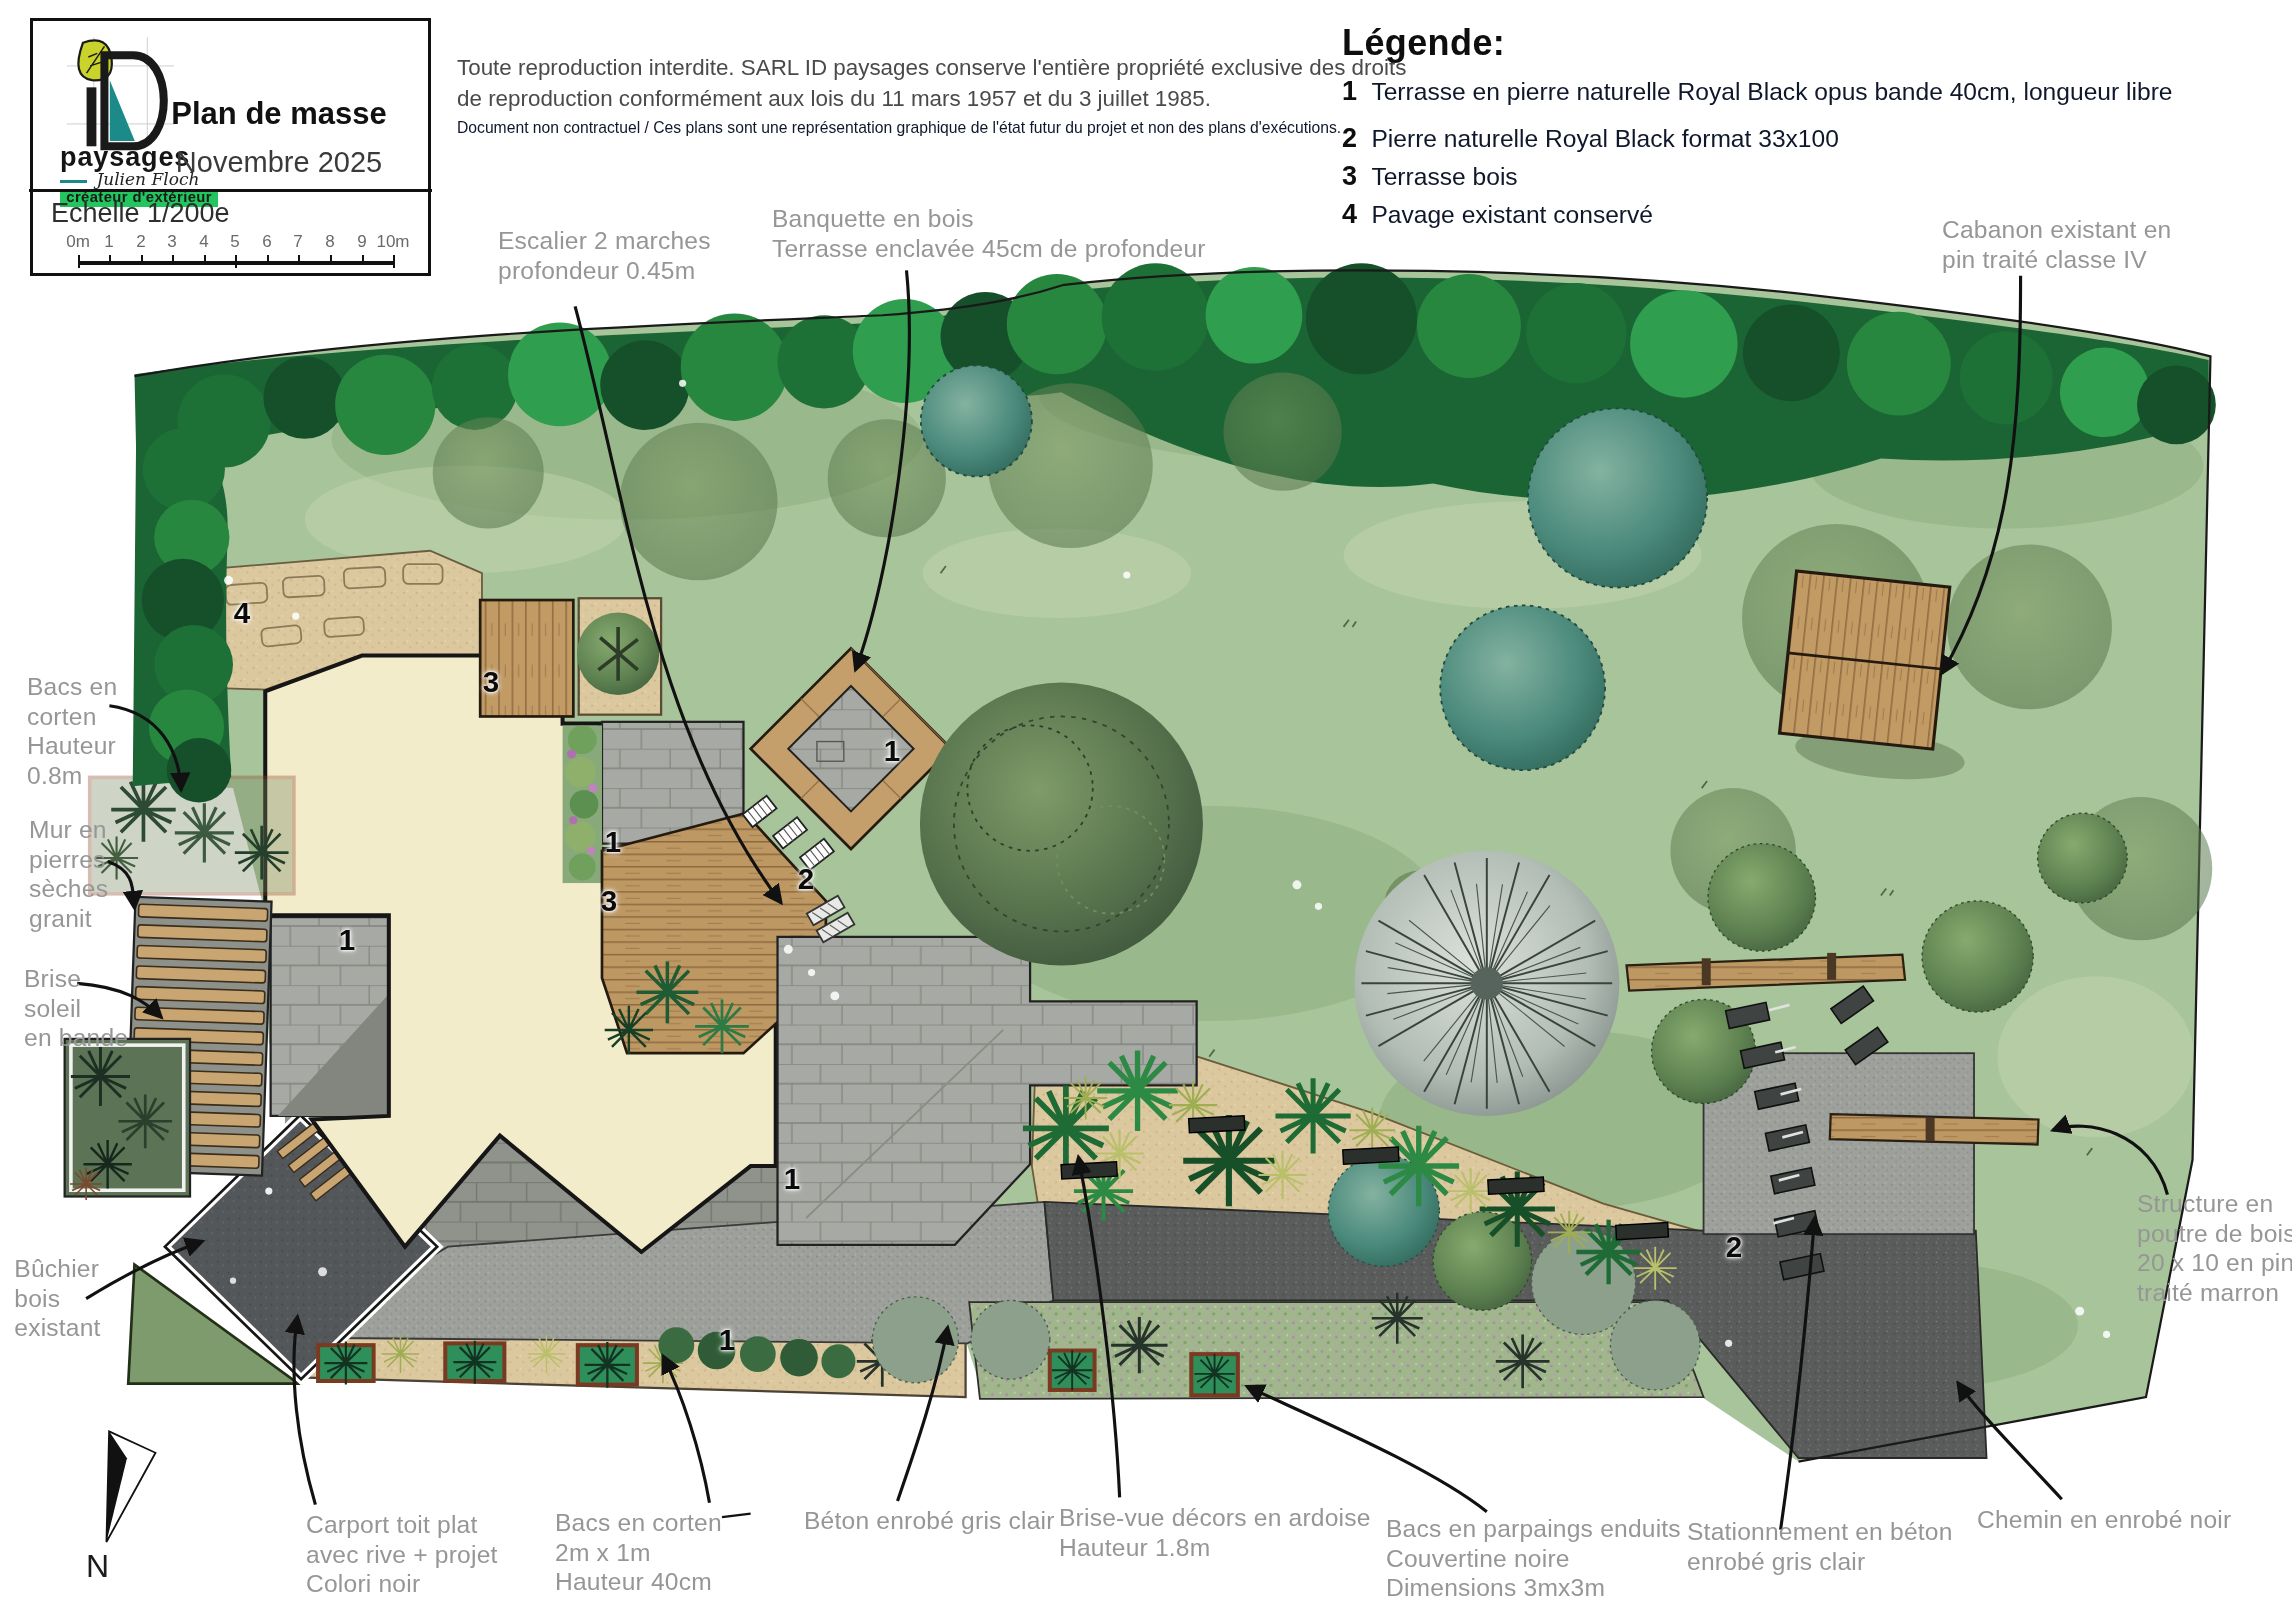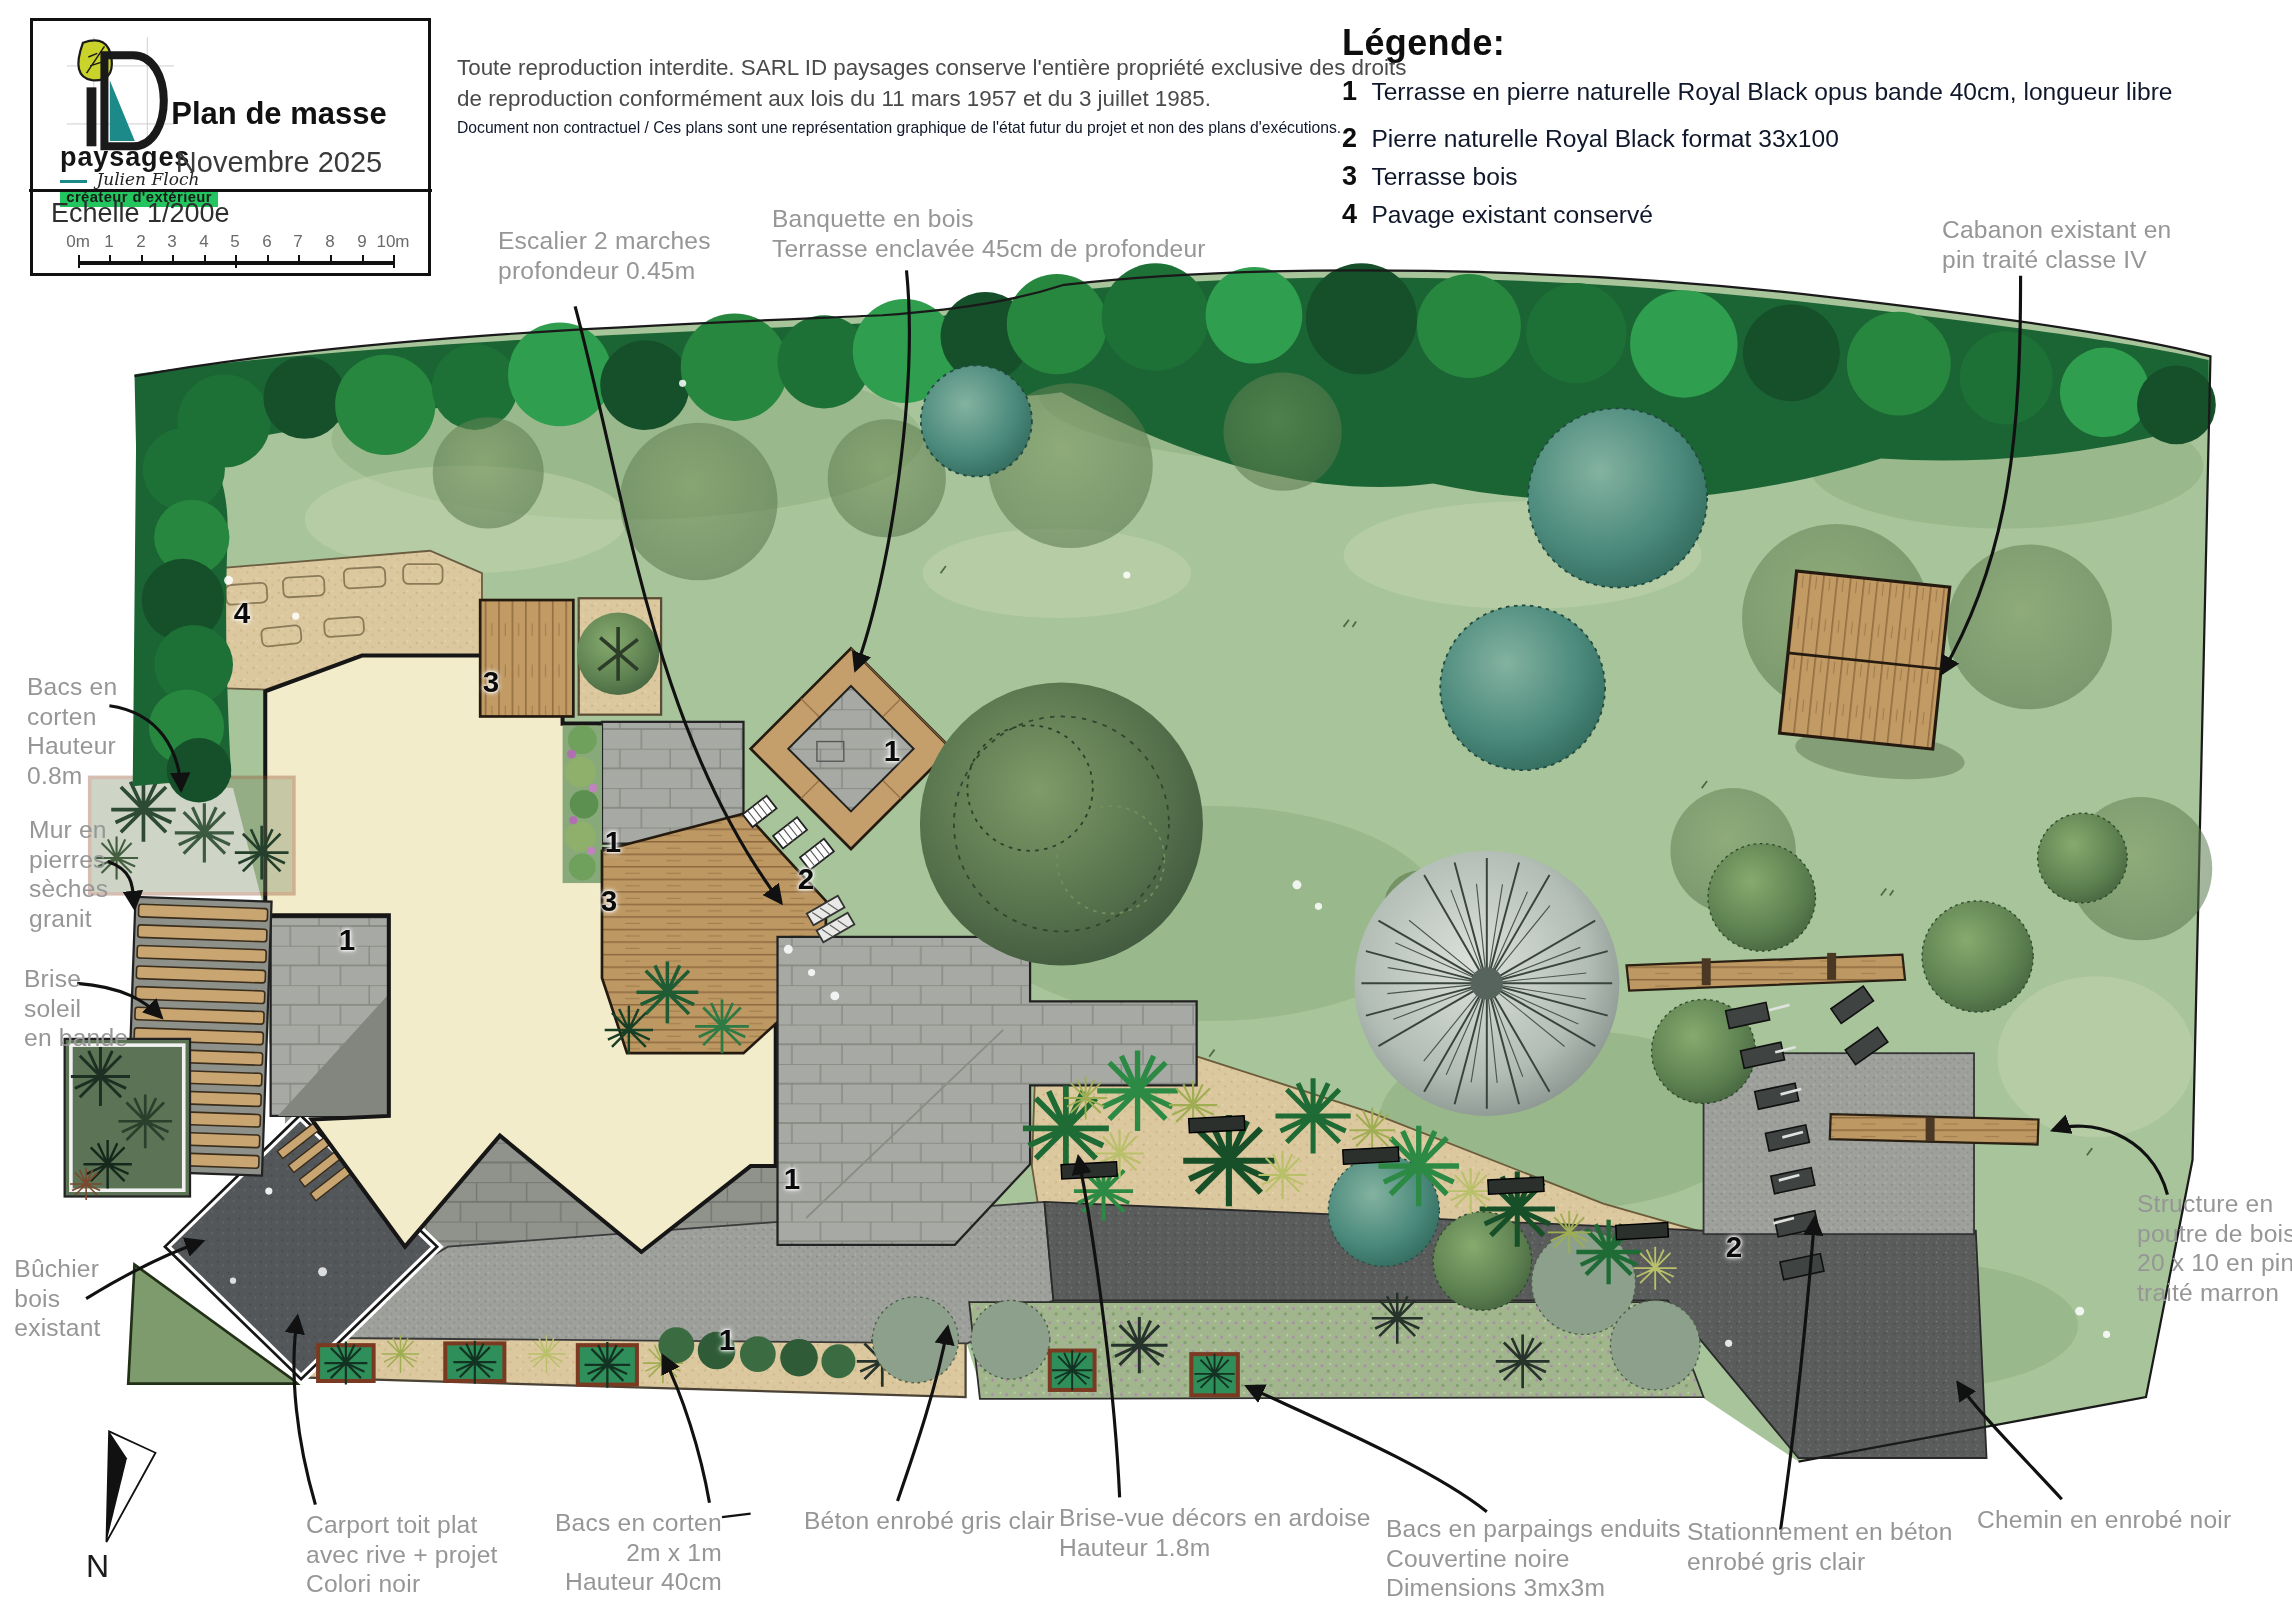--- a/index.html
+++ b/index.html
@@ -618,21 +618,21 @@
       <div class="annotation" style="left: 14.3px; top: 1254px;">
         <div>Bûchier</div>
         <div>bois</div>
         <div>existant</div>
       </div>
       <div class="annotation" style="left: 306px; top: 1510px;">
         <div>Carport toit plat</div>
         <div>avec rive + projet</div>
         <div>Colori noir</div>
       </div>
-      <div class="annotation" style="left: 555px; top: 1508px; text-align: right;">
+      <div class="annotation" style="left: 555px; top: 1508px;">
         <div>Bacs en corten</div>
         <div>2m x 1m</div>
         <div>Hauteur 40cm</div>
       </div>
       <div class="annotation" style="left: 804px; top: 1506px;">
         <div>Béton enrobé gris clair</div>
       </div>
       <div class="annotation" style="left: 1059px; top: 1503px;">
         <div>Brise-vue décors en ardoise</div>
         <div>Hauteur 1.8m</div>

